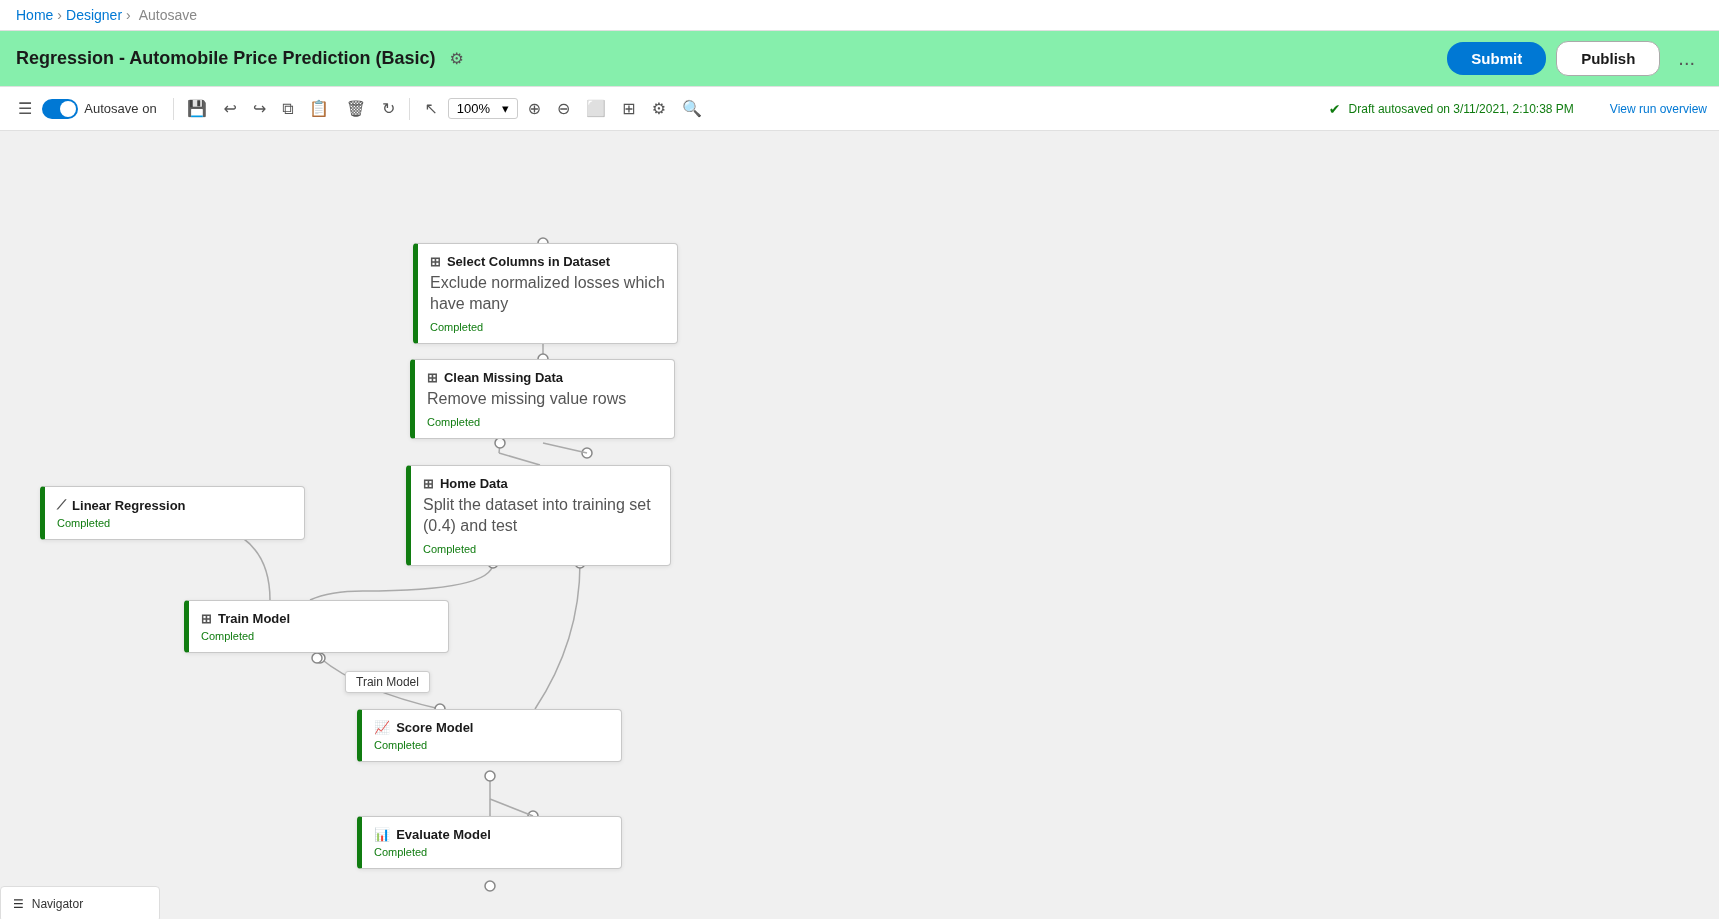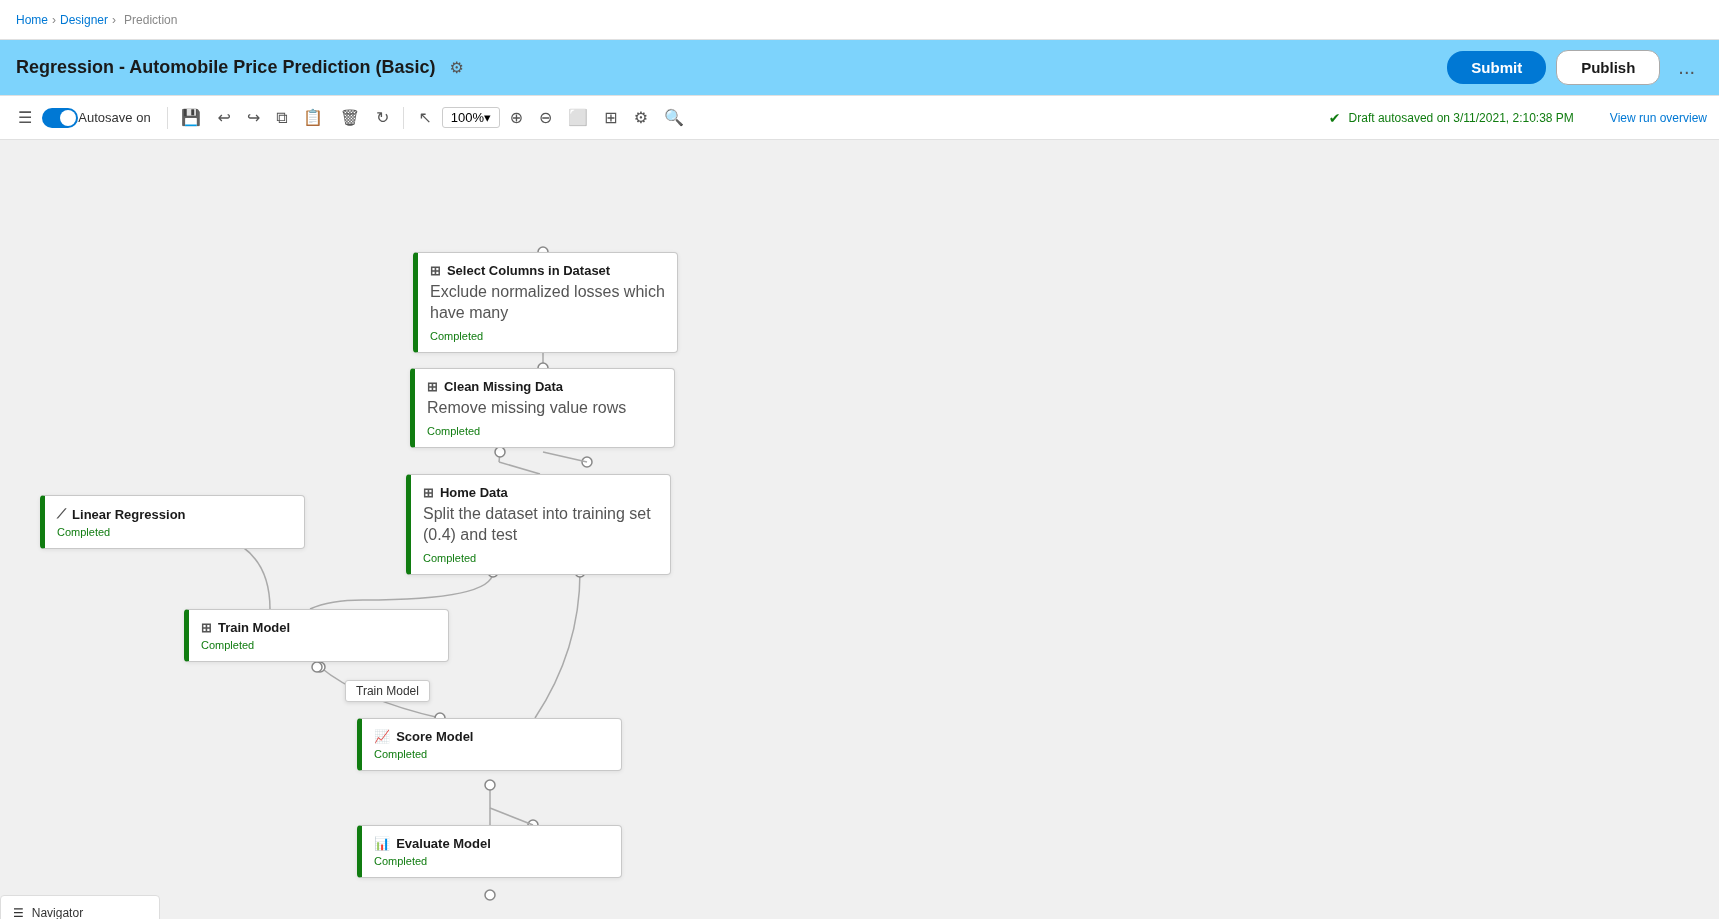--- a/index.html
+++ b/index.html
@@ -1,35 +1,35 @@
 <!DOCTYPE html>
 <html><head>
   <meta charset="utf-8">
   <style>
     * { box-sizing: border-box; margin: 0; padding: 0; }
     body { font-family: 'Segoe UI', Arial, sans-serif; background: #f5f5f5; overflow: hidden; width: 1719px; height: 919px; }
 
     
     .breadcrumb {
-      height: 40px;
+      height: 31px;
       display: flex;
       align-items: center;
       padding: 4px 16px;
-      font-size: 12px;
+      font-size: 14px;
       color: #555;
       background: #fff;
       border-bottom: 1px solid #e0e0e0;
     }
     .breadcrumb a { color: #0078d4; text-decoration: none; }
     .breadcrumb span { margin: 0 4px; color: #888; }
 
     
     .header {
       height: 56px;
-      background: #7dd3fc;
+      background: #86efac;
       border-bottom: 1px solid #e0e0e0;
       display: flex;
       align-items: center;
       padding: 0 16px;
       justify-content: space-between;
     }
     .header-left { display: flex; align-items: center; gap: 10px; }
     .page-title { font-size: 18px; font-weight: 600; color: #1a1a1a; }
     .gear-btn { background: none; border: none; cursor: pointer; color: #555; font-size: 16px; padding: 4px; }
     .header-right { display: flex; align-items: center; gap: 10px; }
@@ -44,24 +44,24 @@
       border-bottom: 1px solid #e0e0e0;
       display: flex;
       align-items: center;
       padding: 0 12px;
       gap: 4px;
       justify-content: space-between;
     }
     .toolbar-left { display: flex; align-items: center; gap: 4px; }
     .toolbar-right { display: flex; align-items: center; gap: 8px; font-size: 12px; color: #107c10; }
     .toolbar-icon { background: none; border: none; cursor: pointer; padding: 4px 6px; font-size: 16px; color: #555; border-radius: 3px; }
-    .toggle-wrap { display: flex; align-items: center; font-size: 13px; color: #333; margin-right: 8px; }
+    .toggle-wrap { display: flex; align-items: center; gap: 6px; font-size: 13px; color: #333; margin-right: 8px; }
     .toggle { width: 36px; height: 20px; background: #0078d4; border-radius: 10px; position: relative; cursor: pointer; }
     .toggle::after { content: ''; width: 16px; height: 16px; background: #fff; border-radius: 50%; position: absolute; top: 2px; right: 2px; }
-    .zoom-btn { display: flex; align-items: center; gap: 0; font-size: 13px; padding: 2px 8px; border: 1px solid #ccc; border-radius: 3px; cursor: pointer; background: #fff; }
+    .zoom-btn { display: flex; align-items: center; gap: 12px; font-size: 13px; padding: 2px 8px; border: 1px solid #ccc; border-radius: 3px; cursor: pointer; background: #fff; }
     .autosave-check { color: #107c10; font-size: 14px; }
     .view-run-link { color: #0078d4; cursor: pointer; font-size: 12px; text-decoration: none; margin-left: 28px; }
     .divider { width: 1px; height: 22px; background: #ddd; margin: 0 4px; }
 
     
     .canvas {
       width: 1719px;
       height: calc(919px - 28px - 56px - 44px);
       background: #f0f0f0;
       position: relative;
@@ -132,21 +132,21 @@
     }
   </style>
 </head>
 <body>
 
 <div class="breadcrumb">
   <a>Home</a>
   <span>›</span>
   <a>Designer</a>
   <span>›</span>
-  <span>Prediction</span>
+  <span>Autosave</span>
 </div>
 
 <div class="header">
   <div class="header-left">
     <span class="page-title">Regression - Automobile Price Prediction (Basic)</span>
     <button class="gear-btn">⚙</button>
   </div>
   <div class="header-right">
     <button class="btn-submit">Submit</button>
     <button class="btn-publish">Publish</button>

